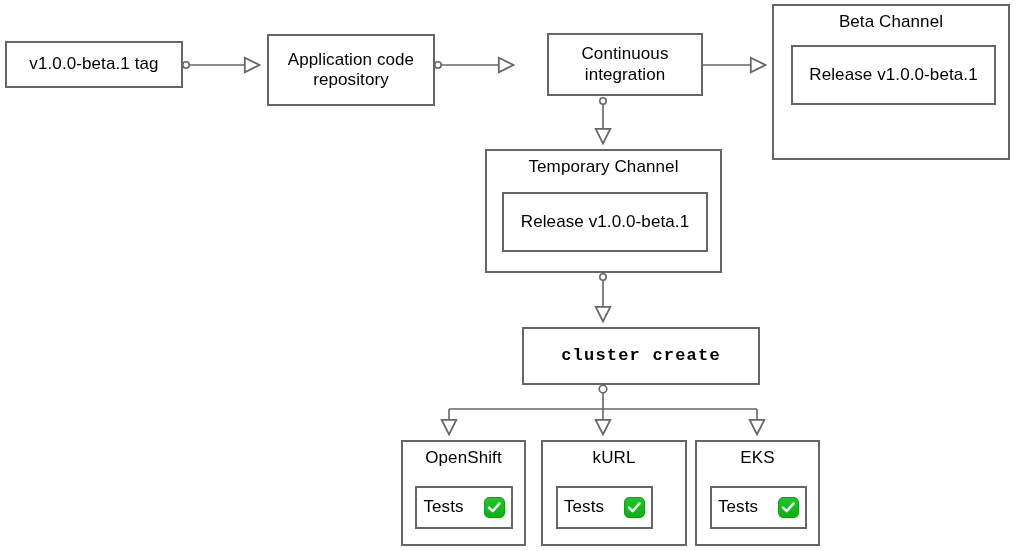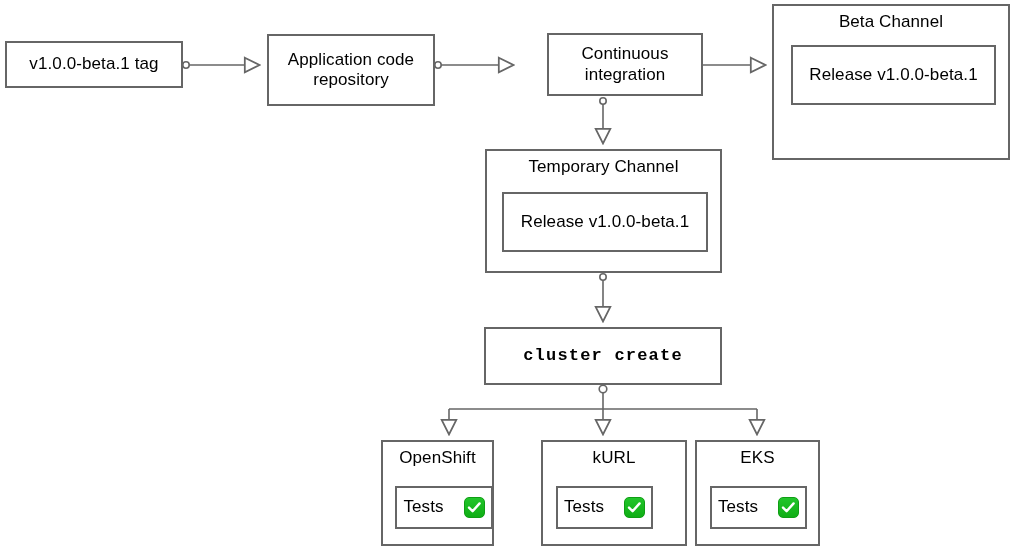--- a/index.html
+++ b/index.html
@@ -61,20 +61,21 @@
     align-items: center;
     justify-content: center;
     font-size: 17px;
     color: #000000;
   }
   .mono-node {
     font-family: "Liberation Mono", "DejaVu Sans Mono", monospace;
     font-weight: bold;
     font-size: 17px;
     letter-spacing: 1.2px;
+    margin-left: 38px;
   }
   .tests-row {
     display: flex;
     align-items: center;
     justify-content: center;
     gap: 20px;
   }
   .check-icon {
     width: 21px;
     height: 21px;
@@ -161,21 +162,21 @@
     <div class="container-title">Temporary Channel</div>
     <div class="inner-box" style="left:15px; top:41px; width:206px; height:60px;">
       <span>Release v1.0.0-beta.1</span>
     </div>
   </div>
 
   <div class="node mono-node" style="left:484px; top:327px; width:238px; height:58px;">
     <span>cluster create</span>
   </div>
 
-  <div class="node container" style="left:381px; top:440px; width:113px; height:106px;">
+  <div class="node container" style="left:401px; top:440px; width:125px; height:106px;">
     <div class="container-title">OpenShift</div>
     <div class="inner-box" style="left:12px; top:44px; width:98px; height:43px;">
       <div class="tests-row">
         <span>Tests</span>
         <span class="check-icon">
           <svg width="15" height="15" viewBox="0 0 15 15" xmlns="http://www.w3.org/2000/svg">
             <path d="M 2 7.6 L 5.6 11.2 L 12.6 3.4" fill="none" stroke="#ffffff" stroke-width="2.4" stroke-linecap="round" stroke-linejoin="round"></path>
           </svg>
         </span>
       </div>

